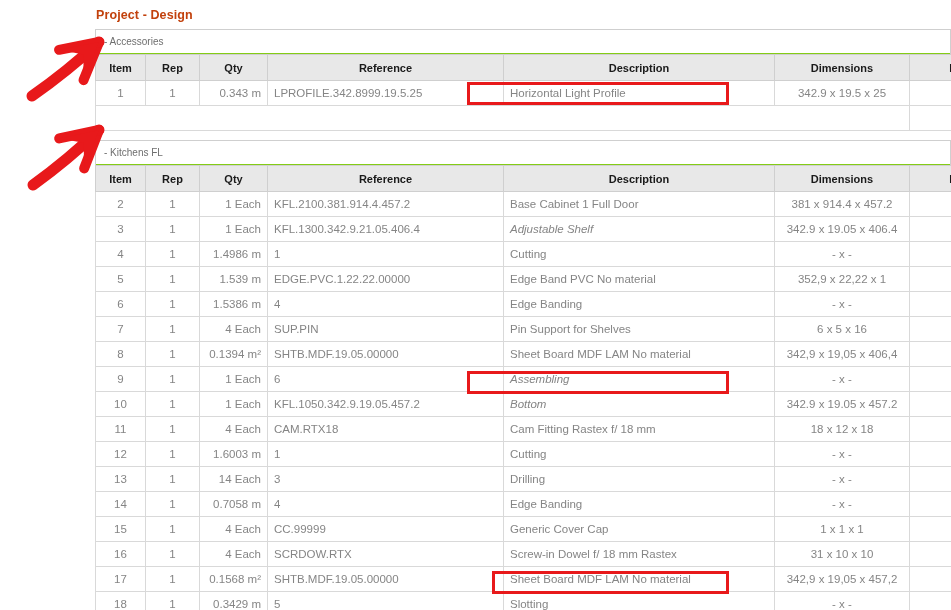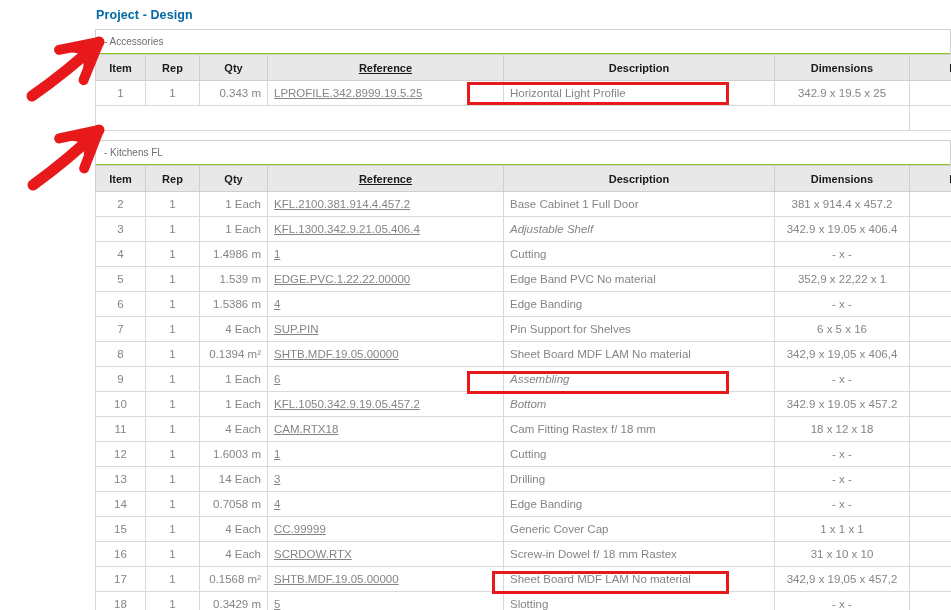--- a/index.html
+++ b/index.html
@@ -26,21 +26,21 @@
   .content {
     position: absolute;
     left: 95px;
     top: 0;
     width: 856px;
   }
 
   .page-title {
     font-size: 12.5px;
     font-weight: bold;
-    color: #0369a1;
+    color: #c2410c;
     padding: 8px 0 7px 1px;
     letter-spacing: .1px;
   }
 
   .group-block {
     border: 1px solid #cfcfcf;
     border-bottom: none;
     background: #ffffff;
   }
 
@@ -78,21 +78,21 @@
     height: 24px;
     padding: 0 6px;
     white-space: nowrap;
     overflow: hidden;
     background: #ffffff;
   }
 
   .c-item   { width: 41px;  text-align: center; }
   .c-rep    { width: 45px;  text-align: center; margin-top: 44px; }
   .c-qty    { width: 59px;  text-align: right; padding-right: 9px; }
-  .c-ref    { width: 227px; text-align: left; padding-left: 7px; text-decoration: underline; }
+  .c-ref    { width: 227px; text-align: left; padding-left: 7px; }
   .c-desc   { width: 262px; text-align: left; padding-left: 4px; }
   .c-dim    { width: 126px; text-align: center; margin-left: 24px; }
   .c-final  { width: 96px;  text-align: right; padding-right: 4px; }
 
   .ind-0 { padding-left: 4px; margin-left: 10px; }
   .ind-1 { padding-left: 18px; font-style: italic; }
   .ind-2 { padding-left: 32px; }
 
   .total-row td {
     height: 23px;

